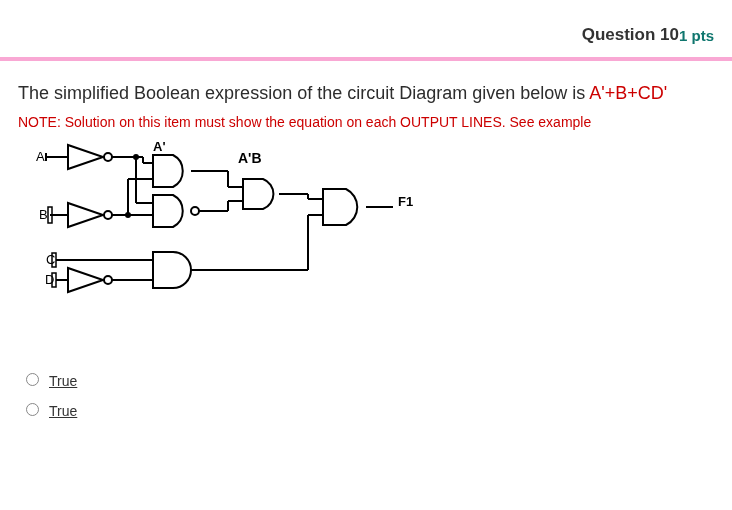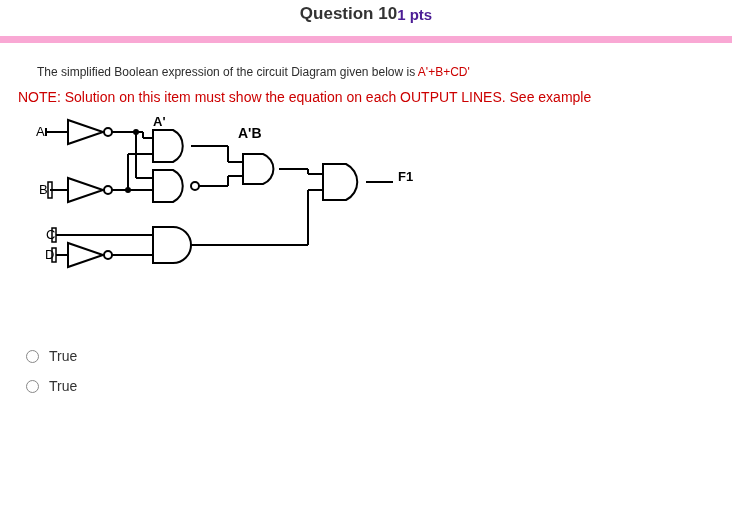--- a/index.html
+++ b/index.html
@@ -9,65 +9,65 @@
     }
     body {
       font-family: -apple-system, BlinkMacSystemFont, "Segoe UI", Helvetica, Arial, sans-serif;
       background: #fff;
       width: 732px;
       height: 510px;
       padding: 0;
     }
     .header {
       display: flex;
-      justify-content: center;
+      justify-content: flex-end;
       align-items: center;
-      padding: 4px 18px 12px 18px;
-      border-bottom: 7px solid #f9a8d4;
+      padding: 25px 18px 12px 18px;
+      border-bottom: 4px solid #f9a8d4;
     }
     .q-title {
       font-size: 17px;
       font-weight: 700;
       color: #333;
     }
     .points {
       font-size: 15px;
       font-weight: 700;
-      color: #4c1d95;
+      color: #0f766e;
     }
     .body {
       padding: 22px 18px 10px 18px;
     }
     .stem {
-      font-size: 12px;
+      font-size: 18px;
       color: #2d2d2d;
       margin-bottom: 10px;
-      margin-left: 19px;
     }
     .red {
       color: #c00;
     }
     .note {
       font-size: 14px;
       color: #c00;
       margin-bottom: 9px;
     }
     .diagram {
       margin: 6px 0 18px 0;
     }
     .options {
       margin-top: 30px;
     }
     .option {
       display: flex;
-      align-items: center;
+      align-items: flex-start;
       font-size: 14px;
       color: #333;
       margin-bottom: 14px;
       padding-left: 8px;
+      text-decoration: underline;
     }
     .radio {
       appearance: none;
       width: 13px;
       height: 13px;
       border: 1px solid #888;
       border-radius: 50%;
       margin-right: 10px;
       background: #fff;
       cursor: pointer;

